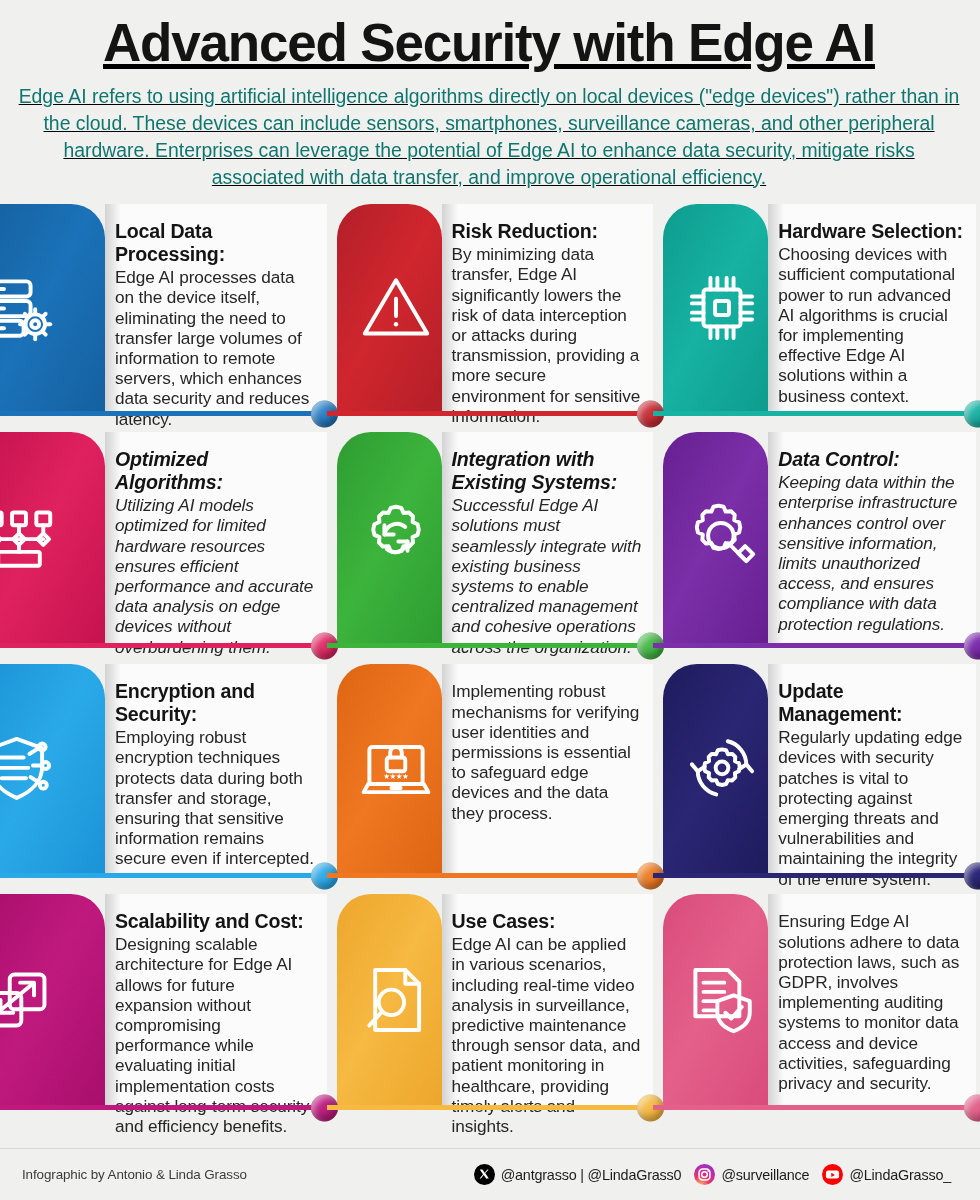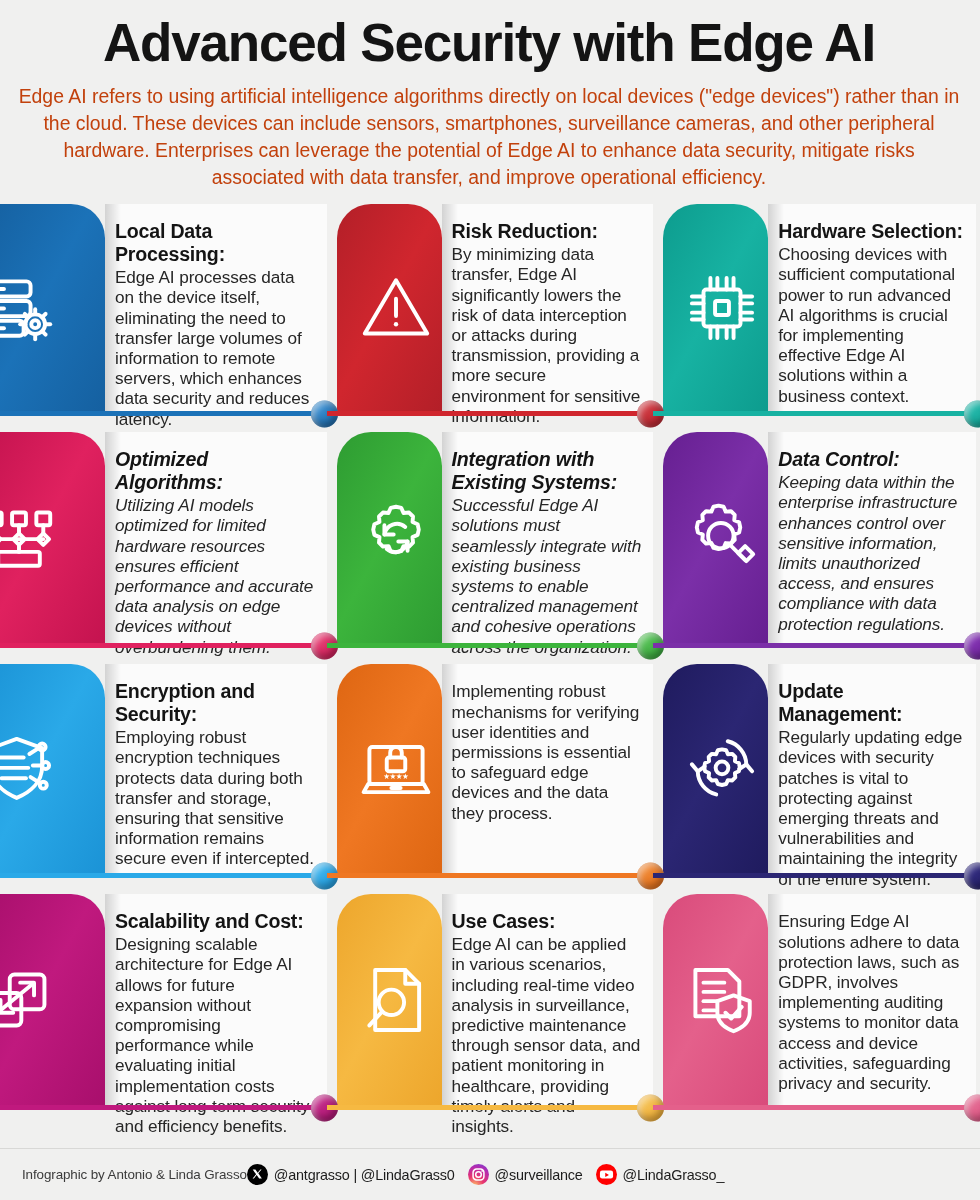--- a/index.html
+++ b/index.html
@@ -5,35 +5,35 @@
   * { box-sizing: border-box; margin:0; padding:0; }
   body {
     width: 980px; height: 1200px;
     background: #f0f0ef;
     font-family: "Liberation Sans", sans-serif;
     overflow: hidden;
     position: relative;
   }
 
   
-  .header { padding: 14px 14px 0 12px; }
+  .header { padding: 14px 14px 0 12px; text-decoration: underline; }
   .title {
     text-align: center;
     font-size: 53px;
     font-weight: 700;
     letter-spacing: -1.2px;
     color: #141414;
     line-height: 1.08;
   }
   .intro {
     margin-top: 12px;
     text-align: center;
     font-size: 19.4px;
     line-height: 1.38;
-    color: #c2410c;
+    color: #0f766e;
     padding: 0 6px;
   }
 
   
   .grid {
     position: relative;
     margin-top: 14px;
   }
   .row {
     position: relative;
@@ -142,21 +142,21 @@
   }
 
   
   .footer {
     position: absolute;
     left: 0; right: 0; bottom: 0;
     height: 52px;
     border-top: 1px solid #d8d8d6;
     display: flex;
     align-items: center;
-    justify-content: flex-start;
+    justify-content: space-between;
     padding: 0 22px;
   }
   .credit { font-size: 13.4px; color: #3b3b3b; letter-spacing: -0.1px; }
   .socials { display: flex; align-items: center; gap: 6px; font-size: 14.4px; color: #1c1c1c; letter-spacing:-0.2px;}
   .sico { width: 21px; height: 21px; border-radius: 50%; display:inline-block; flex:0 0 auto; }
   .sico svg { width:100%; height:100%; display:block; }
   .handle { margin-right: 7px; }
 </style>
 </head>
 <body>

